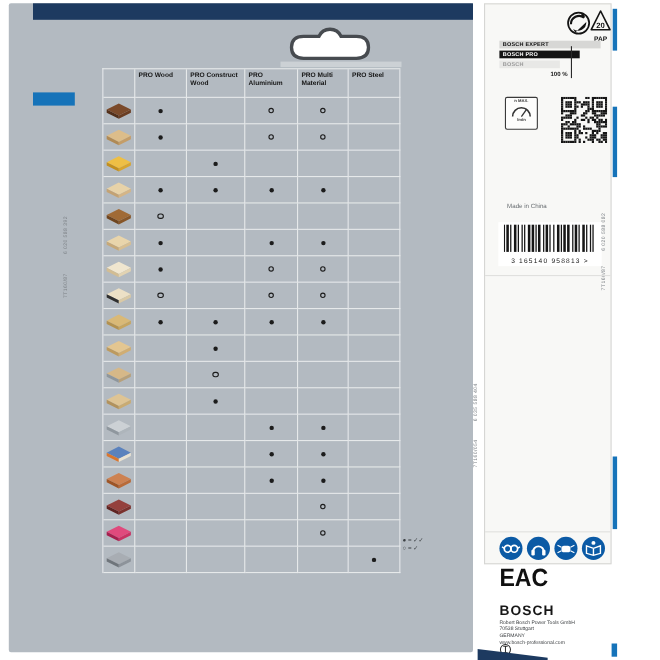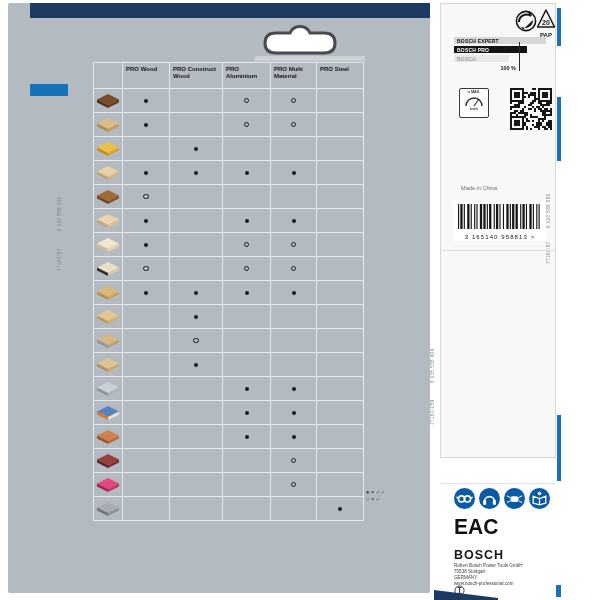--- a/index.html
+++ b/index.html
@@ -20,21 +20,21 @@
         display:flex;align-items:center;justify-content:center;}
   .thead .cell{height:26px;align-items:flex-start;justify-content:flex-start;
                padding:3px 2px 0 3px;box-sizing:border-box;
                font-size:6px;font-weight:bold;line-height:6.5px;color:#151515;}
   .trow .cell{height:23px;}
   .dot{width:4px;height:4px;border-radius:50%;}
   .dot.filled{background:#1c1c1c;}
   .dot.open{border:1px solid #1c1c1c;width:3.6px;height:3.6px;background:transparent;}
   .legend{left:358px;top:486px;font-size:5.6px;color:#3c4044;line-height:7px;white-space:nowrap;}
   
-  .tag{left:440px;top:3px;width:116px;height:455px;background:#f8f8f6;
+  .tag{left:440px;top:3px;width:116px;height:510px;background:#f8f8f6;
        border:1px solid #d6d6d4;box-sizing:border-box;}
   .tag .divider{position:absolute;left:0;width:100%;height:1px;background:#e0e0de;}
   .tier{position:relative;margin-bottom:2px;height:7px;display:flex;align-items:center;
         padding-left:3px;box-sizing:border-box;font-size:5px;font-weight:bold;letter-spacing:.2px;}
   .tier.expert{width:92px;background:#d7d7d5;color:#101010;}
   .tier.pro{width:73px;background:#141414;color:#fff;}
   .tier.basic{width:55px;background:#e8e8e6;color:#9b9b9b;}
   .tierline{position:absolute;left:65px;top:5px;width:1px;height:29px;background:#2a2a2a;}
   .tierpct{position:absolute;left:20px;top:28px;width:42px;text-align:right;
            font-size:5.5px;font-weight:bold;color:#141414;}

